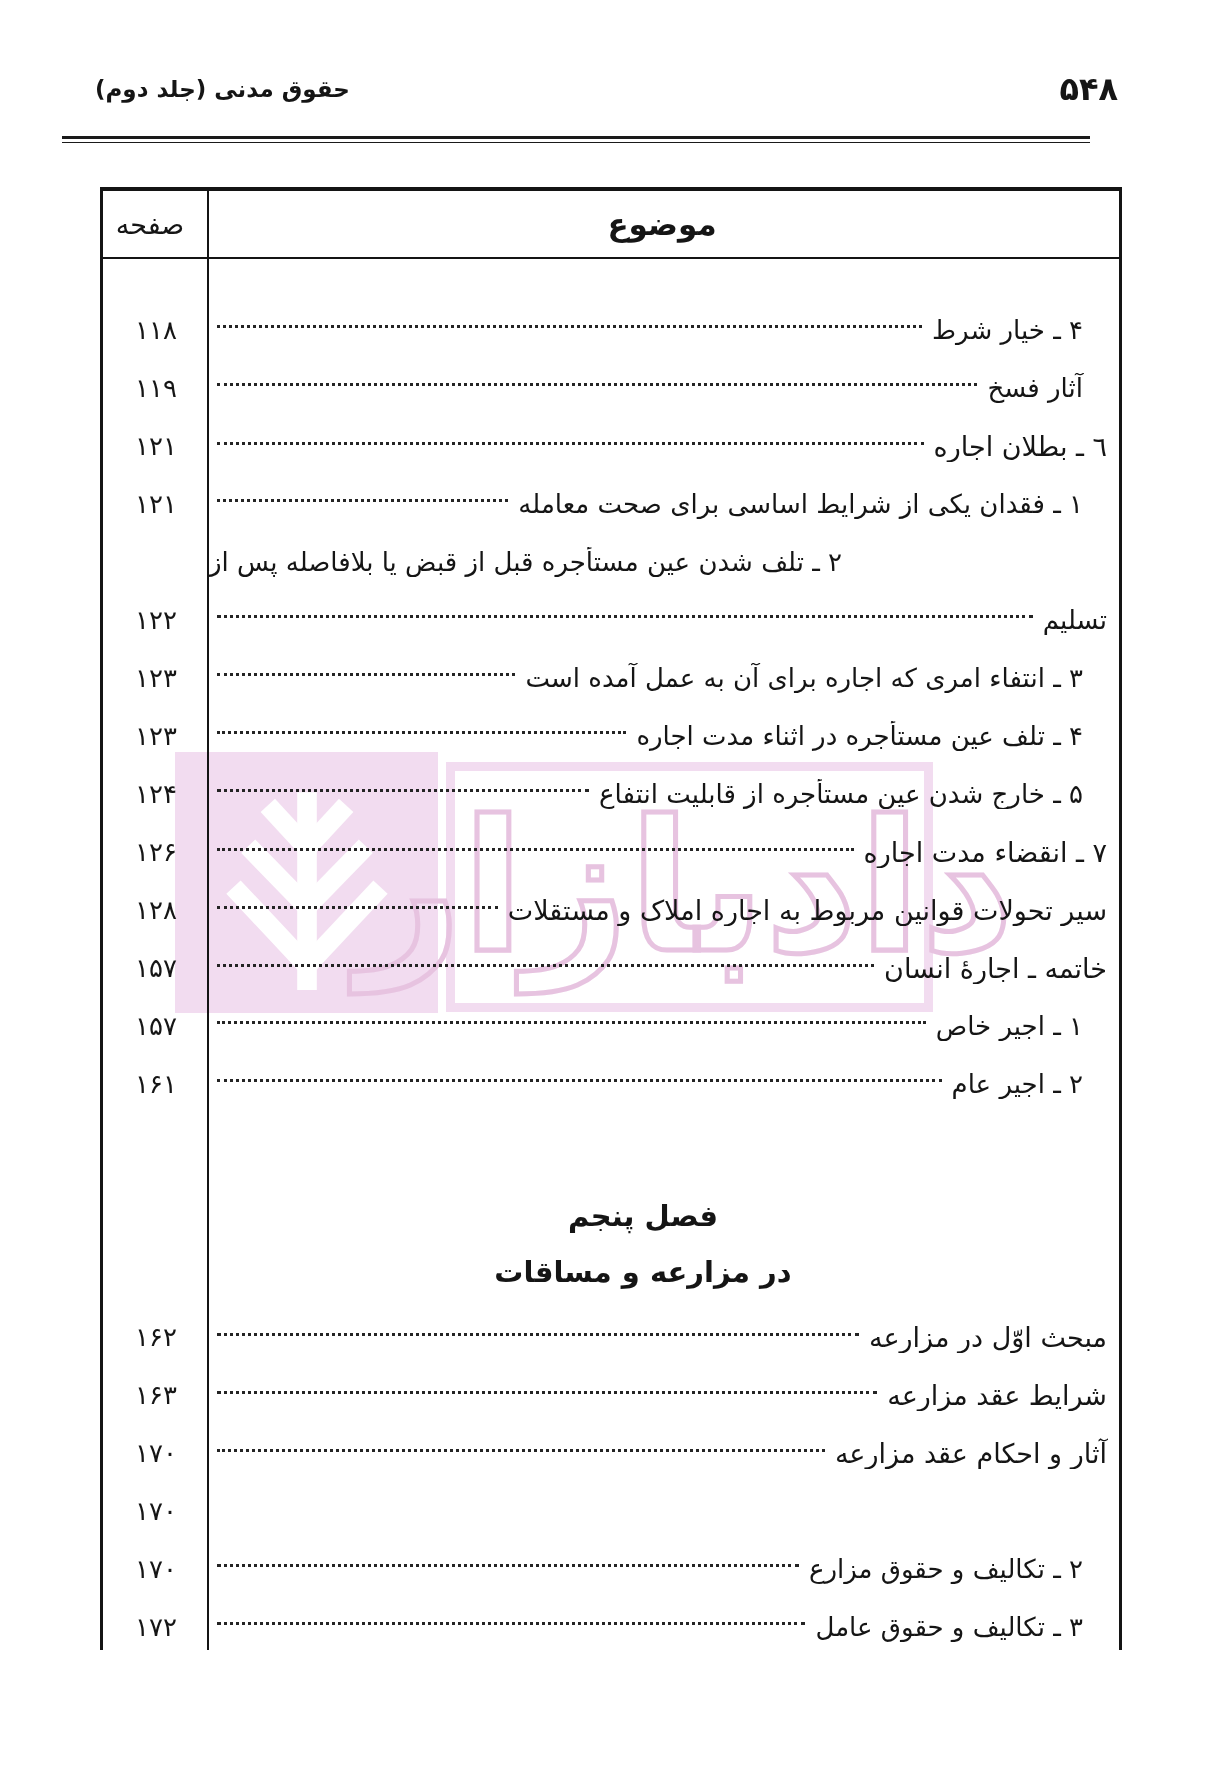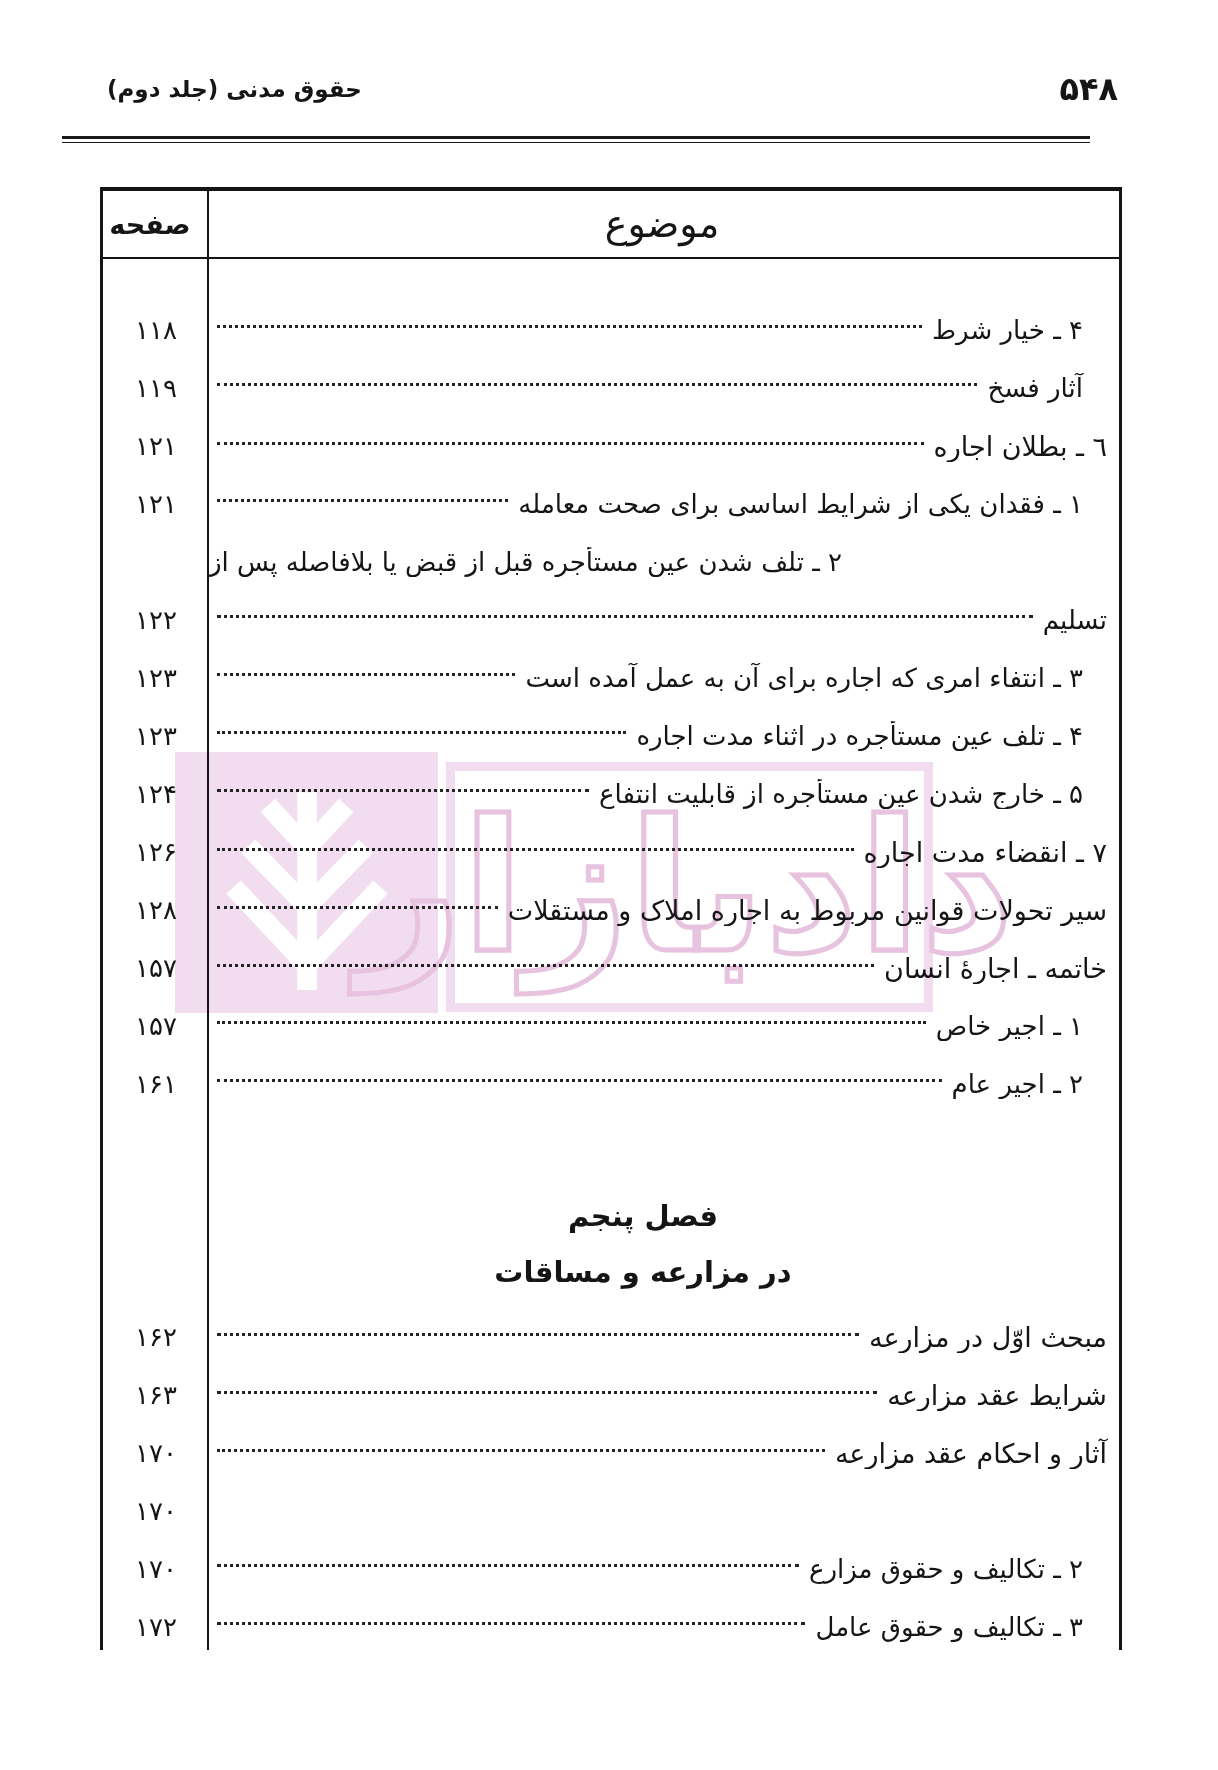--- a/index.html
+++ b/index.html
@@ -7,21 +7,21 @@
     position:relative;
     width:1218px;height:1770px;
     background:#ffffff;
     overflow:hidden;
     font-family:"DejaVu Sans",sans-serif;
     color:#151515;
     margin:0 auto;
   }
   
   .running-title{
-    position:absolute;top:76px;left:107px;
+    position:absolute;top:76px;left:95px;
     font-size:23px;font-weight:bold;direction:rtl;
   }
   .folio{
     position:absolute;top:70px;right:100px;
     font-size:32px;font-weight:bold;direction:rtl;letter-spacing:2px;
   }
   .head-rule{
     position:absolute;top:136px;left:62px;width:1028px;height:3px;
     border-top:3px solid #1a1a1a;border-bottom:1px solid #1a1a1a;
   }
@@ -35,23 +35,23 @@
   .wm-text-svg{position:absolute;left:258px;top:-20px;width:505px;height:310px;overflow:visible;}
   
   .toc{
     position:absolute;left:100px;top:187px;width:1022px;height:1463px;
     border-top:4px solid #141414;border-left:3px solid #141414;border-right:3px solid #141414;
     z-index:1;box-sizing:border-box;
   }
   .toc-divider{position:absolute;left:104px;top:0;bottom:0;width:2px;background:#141414;}
   .toc-head{display:flex;height:66px;border-bottom:2px solid #141414;}
   .page-head{width:94px;flex:none;display:flex;align-items:center;justify-content:center;
-    font-weight:bold;font-size:27px;direction:rtl;text-align:center;}
+    font-weight:normal;font-size:27px;direction:rtl;text-align:center;}
   .subject-head{flex:1;display:flex;align-items:center;justify-content:center;
-    font-weight:normal;font-size:38px;direction:rtl;padding-left:8px;}
+    font-weight:bold;font-size:31px;direction:rtl;padding-left:8px;}
   .toc-body{padding-top:26px;margin-top:16px;}
   .toc-row{display:flex;height:58px;align-items:center;}
   .page-cell{width:106px;flex:none;text-align:center;font-size:26px;direction:rtl;}
   .subject-cell{flex:1;display:flex;align-items:center;min-width:0;padding-right:12px;overflow:hidden;}
   .subject-cell.indent{padding-right:36px;justify-content:space-between;}
   .subject-text{direction:rtl;font-size:26px;white-space:nowrap;flex:none;max-width:100%;}
   .toc-row.bold .subject-text{font-weight:normal;font-size:27px;}
   .dots{flex:1;min-width:0;align-self:flex-end;margin:0 10px 17px 8px;
     border-bottom:3px dotted #242424;overflow:hidden;}
   .chapter-heading{margin-top:75px;margin-bottom:8px;padding-left:64px;}

